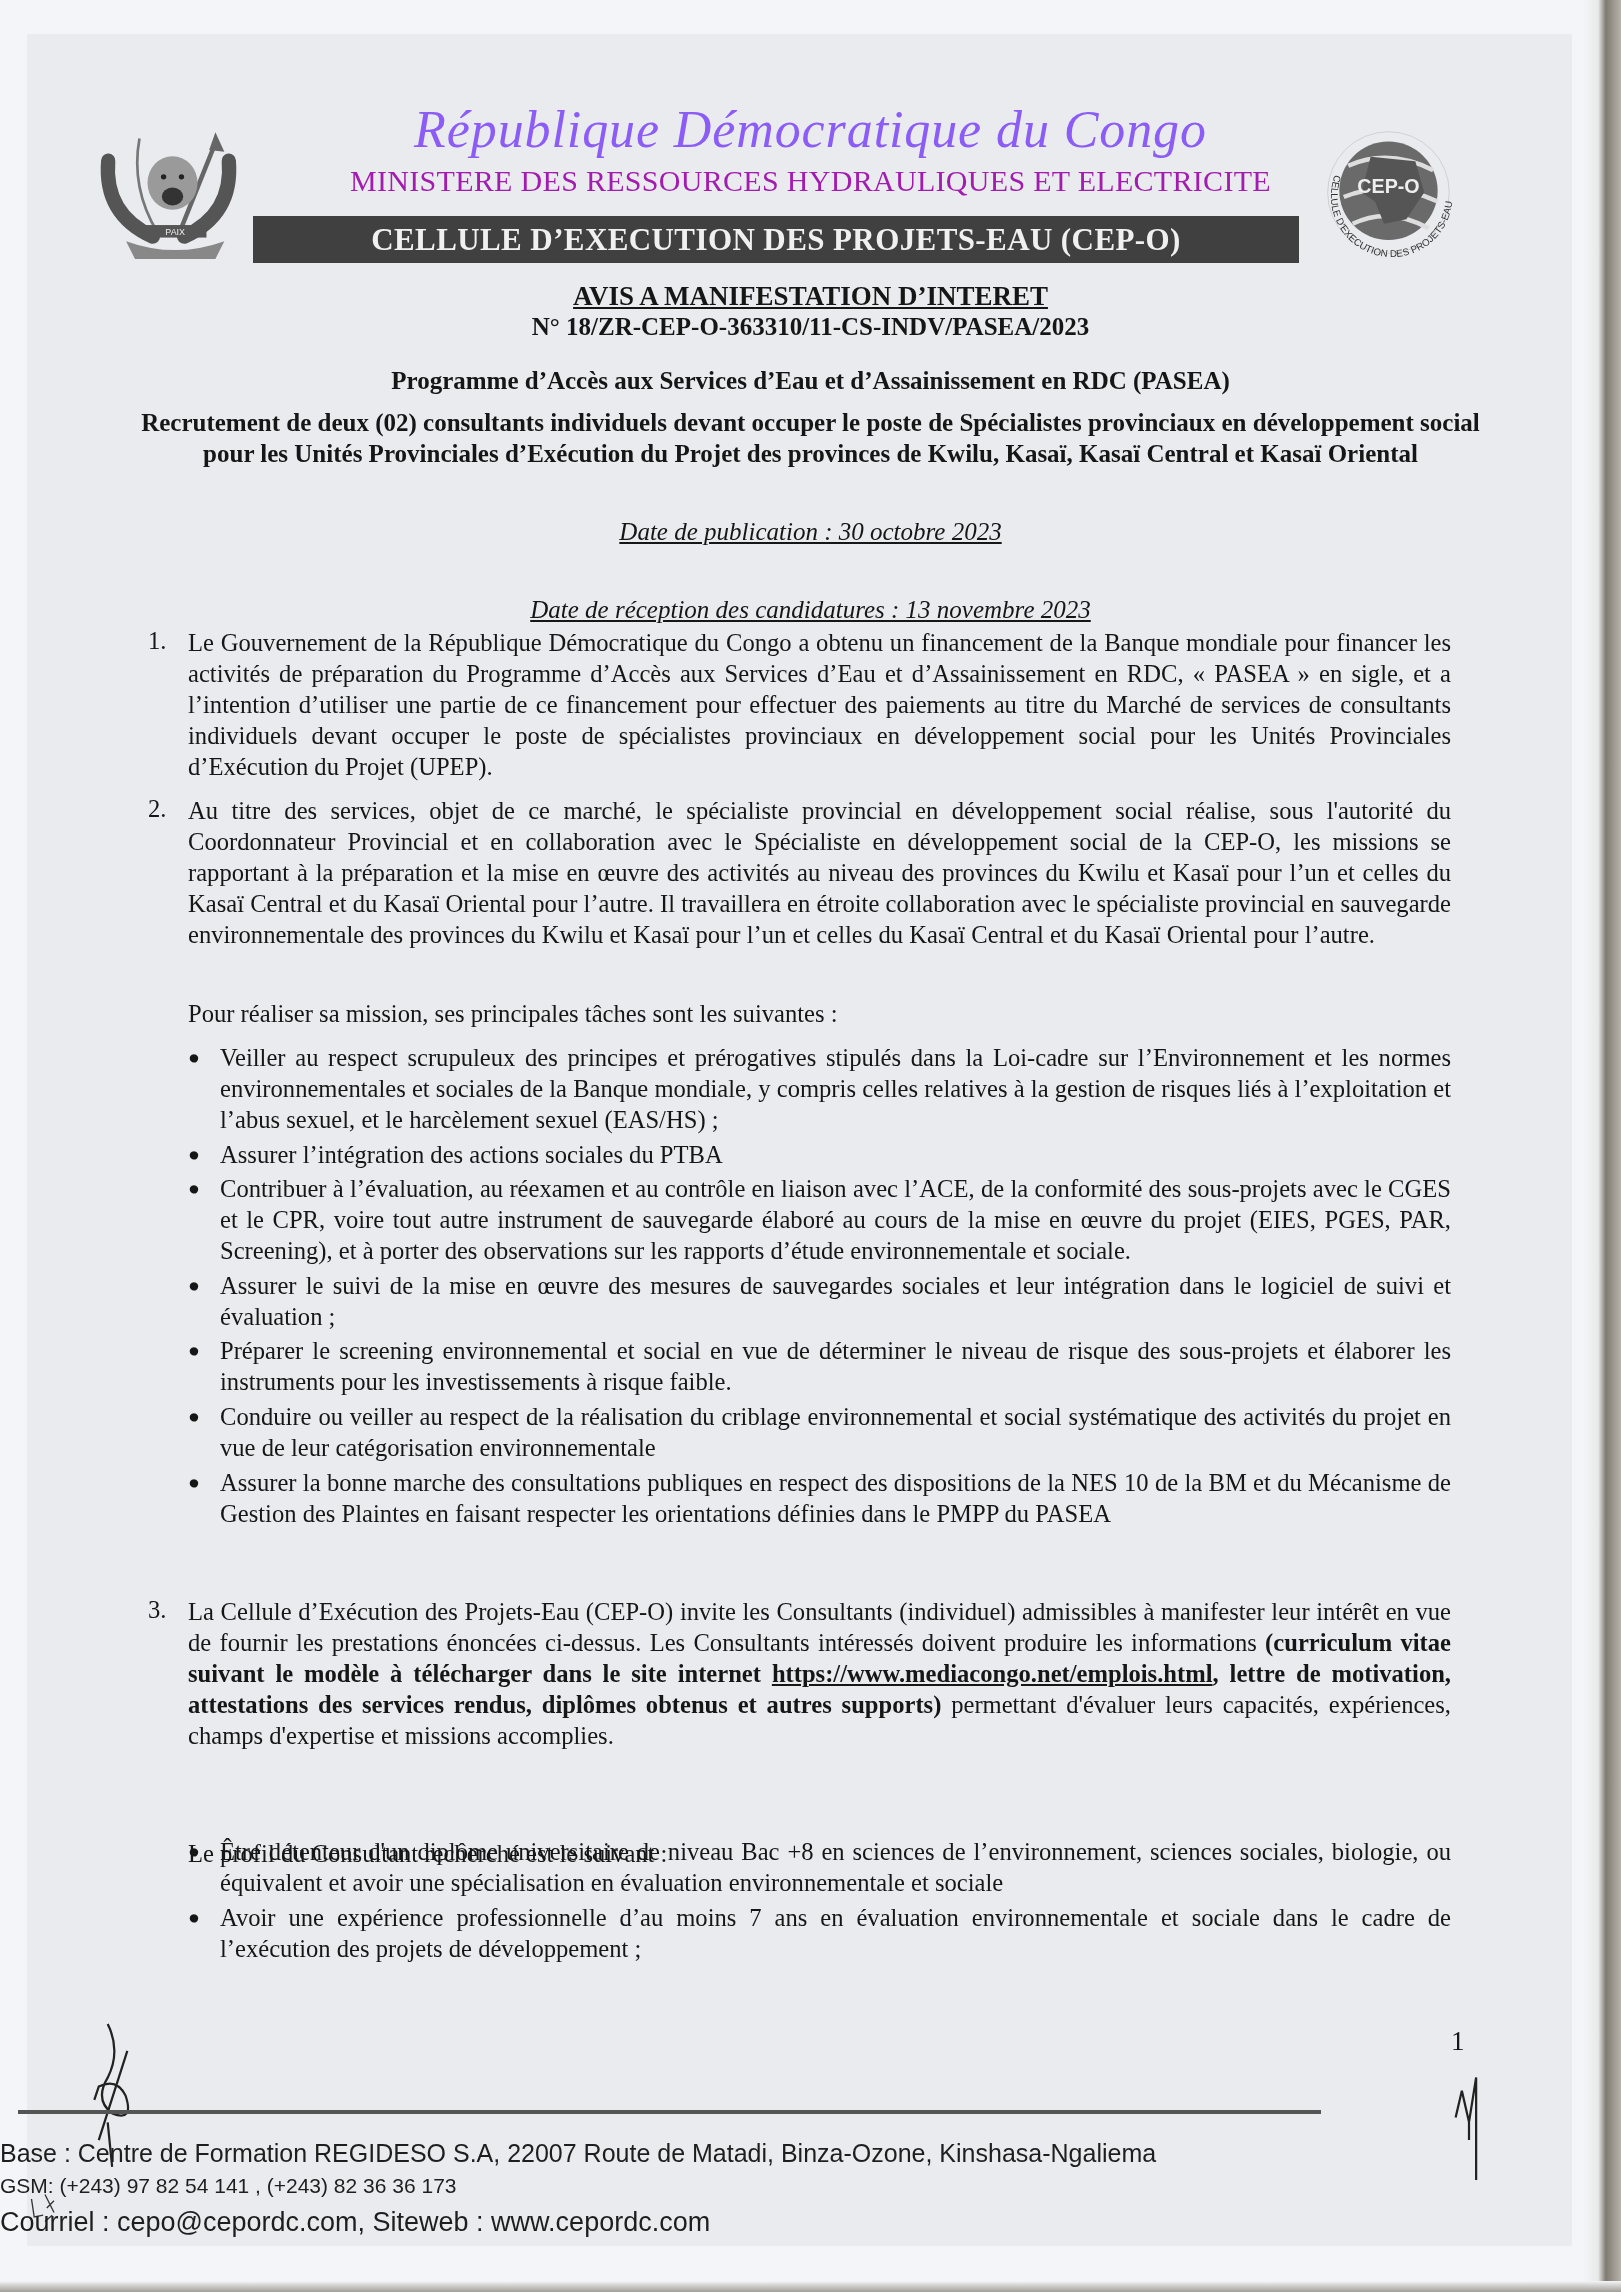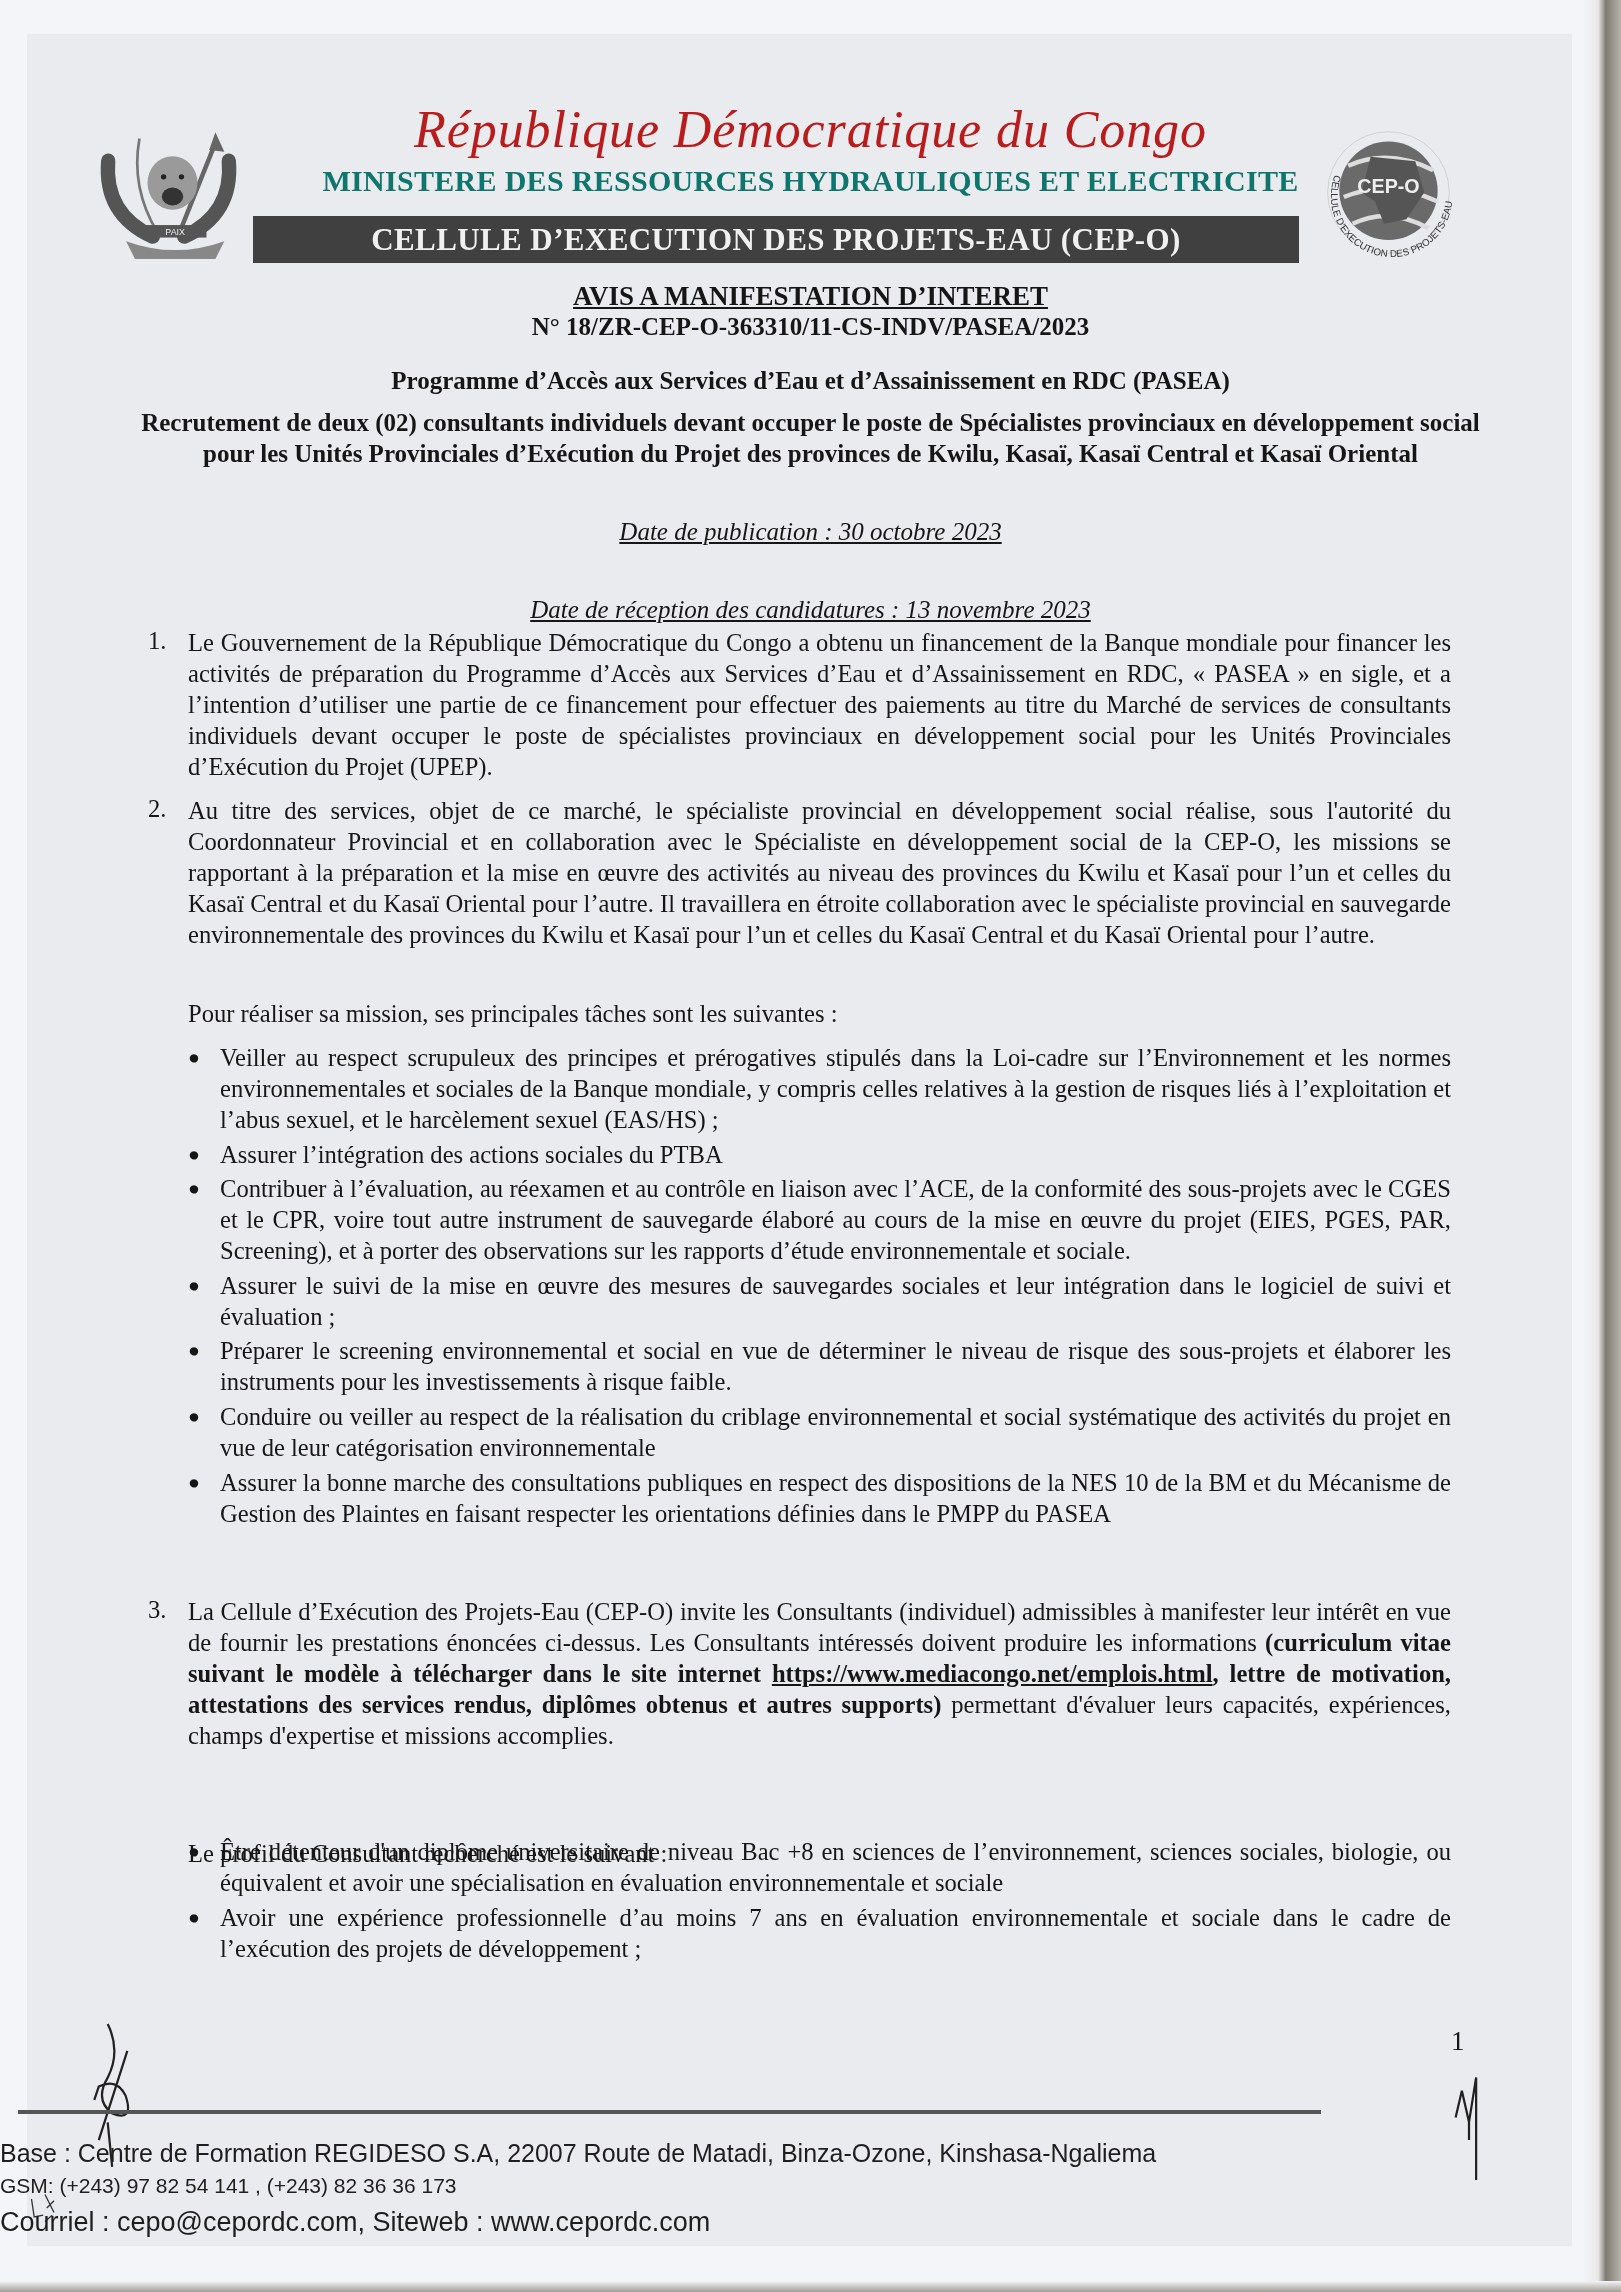--- a/index.html
+++ b/index.html
@@ -11,23 +11,23 @@
   .scan-shadow { position:absolute; right:0; top:0; width:38px; height:2293px; background:linear-gradient(90deg,#f4f5f8 0,#e9e9e9 40%,#7f7a72 60%,#b7b3ab 100%); }
   .scan-bottom { position:absolute; left:0; bottom:0; width:1621px; height:12.5px; background:linear-gradient(180deg,#f4f5f8,#9b968d); }
   .page {
     position:absolute; left:27px; top:34px; width:1545px; height:2212px;
     background:#eaebef;
   }
   
   .coat { position:absolute; left:90px; top:125px; width:157px; height:134px; }
   .cepo-logo { position:absolute; left:1299px; top:121px; width:170px; height:152px; }
   .rep-title { position:absolute; left:0; width:1621px; top:100px; text-align:center;
-    font-family:"Liberation Serif", serif; font-style:italic; font-size:52px; color:#b91c1c; letter-spacing:0.9px; }
+    font-family:"Liberation Serif", serif; font-style:italic; font-size:52px; color:#8b5cf6; letter-spacing:0.9px; }
   .ministere { position:absolute; left:0; width:1621px; top:164px; text-align:center;
-    font-size:30px; font-weight:bold; color:#0f766e; letter-spacing:0.3px; }
+    font-size:30px; font-weight:normal; color:#a21caf; letter-spacing:0.3px; }
   .cellule-bar { position:absolute; left:253px; top:216px; width:1046px; height:47px; background:#404040;
     color:#f0f0f0; font-size:31px; font-weight:bold; text-align:center; line-height:47px; letter-spacing:0.4px; }
   
   .center { position:absolute; left:0; width:1621px; text-align:center; }
   .t-avis { top:281px; font-size:27px; font-weight:bold; text-decoration:underline;text-align:center; }
   .t-num { top:313px; font-size:25px; font-weight:bold; }
   .t-prog { top:367px; font-size:25px; font-weight:bold; }
   .t-recr { top:407px; font-size:25px; font-weight:bold; line-height:31px; width:1343px; left:139px; }
   .t-date1 { top:518px; font-size:25px; font-style:italic; text-decoration:underline; }
   .t-date2 { top:548px; font-size:25px; font-style:italic; text-decoration:underline;margin-top:48px; }

